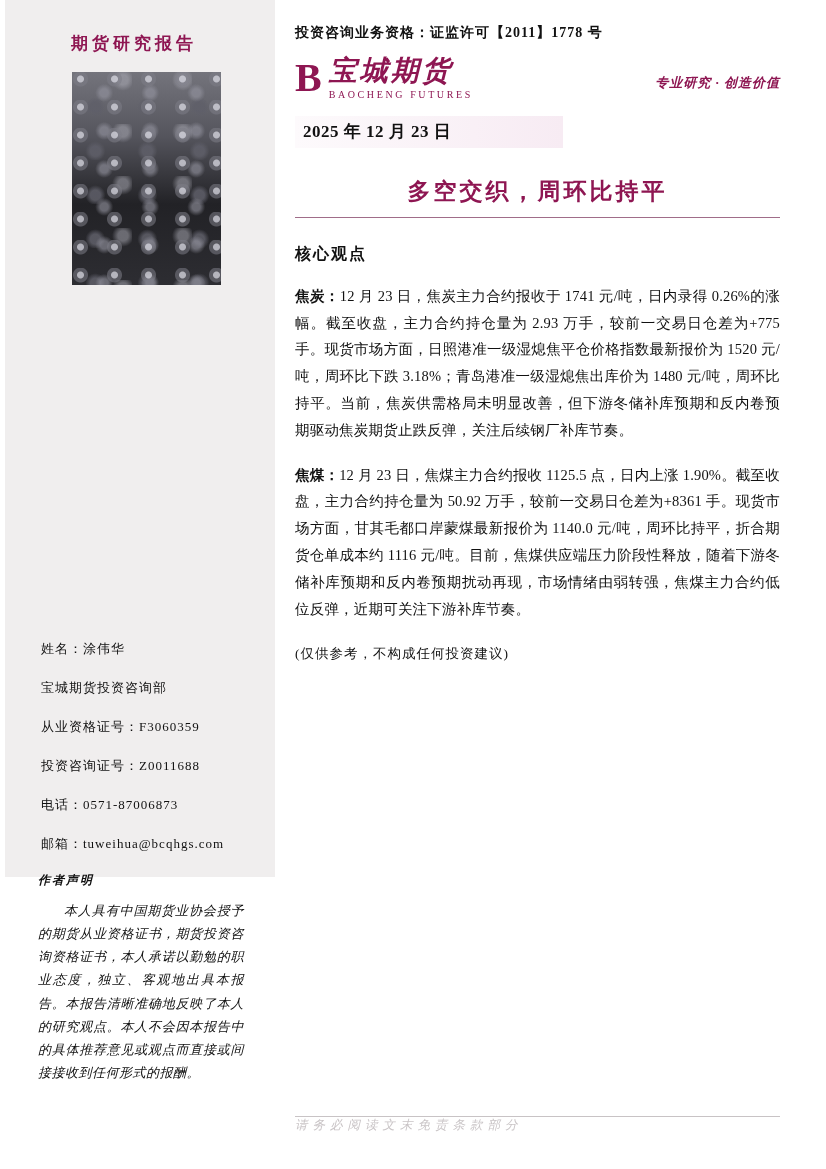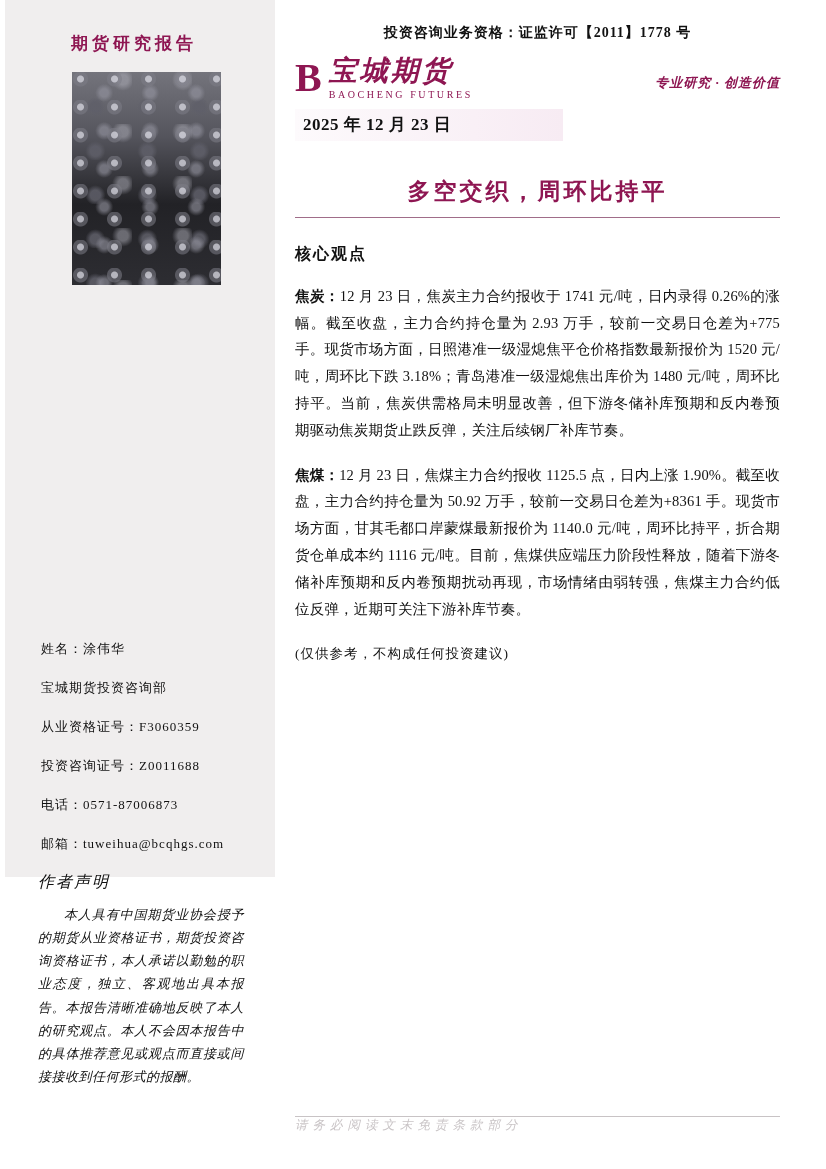--- a/index.html
+++ b/index.html
@@ -24,33 +24,33 @@
     background-image:
       radial-gradient(circle at 25% 25%, rgba(205,205,214,.85) 0 3px, rgba(125,125,135,.55) 4px 7px, transparent 8px),
       radial-gradient(circle at 70% 55%, rgba(150,150,162,.6) 0 4px, transparent 9px),
       radial-gradient(circle at 45% 80%, rgba(95,95,105,.85) 0 5px, transparent 10px),
       radial-gradient(circle at 85% 15%, rgba(175,175,185,.5) 0 5px, transparent 11px),
       linear-gradient(180deg,#74747c 0%,#55555d 30%,#222226 62%,#2d2d32 100%);
     background-size:34px 28px,46px 38px,52px 44px,60px 52px,100% 100%;}
   .author{position:absolute;left:36px;top:640px;font-size:13px;letter-spacing:1px;}
   .author .line{margin-bottom:21px;white-space:nowrap;}
   .declaration{position:absolute;left:33px;top:872px;width:206px;font-style:italic;}
-  .decl-title{font-weight:normal;font-size:16px;letter-spacing:2px;margin-bottom:10px;}
+  .decl-title{font-weight:bold;font-size:12px;letter-spacing:2px;margin-bottom:10px;}
   .decl-text{font-size:13px;line-height:1.78;text-align:justify;text-indent:2em;letter-spacing:.5px;}
   
   .main{position:absolute;left:270px;top:0;width:556px;height:1169px;}
-  .qualification{margin:24px 46px 0 25px;text-align:center;font-weight:bold;font-size:14px;letter-spacing:1px;}
+  .qualification{margin:24px 46px 0 25px;text-align:left;font-weight:bold;font-size:14px;letter-spacing:1px;}
   .brand-row{margin:14px 46px 0 25px;display:flex;justify-content:space-between;align-items:flex-end;}
   .logo{display:flex;align-items:center;gap:7px;}
   .logo-mark{font-size:40px;line-height:40px;font-weight:bold;color:var(--accent);
     font-family:"Liberation Serif",serif;}
   .logo-cn{font-size:28px;font-weight:bold;color:var(--accent);letter-spacing:3px;line-height:1.1;font-style:italic;}
   .logo-en{font-size:10px;color:var(--accent);letter-spacing:2.6px;margin-top:2px;}
   .slogan{font-size:13px;font-weight:bold;font-style:italic;color:var(--accent);padding-bottom:8px;letter-spacing:1px;}
-  .date-band{margin:16px 46px 0 25px;height:18px;display:flex;align-items:center;}
+  .date-band{margin:16px 46px 0 25px;height:18px;display:flex;align-items:flex-start;}
   .date-cell{width:268px;line-height:32px;font-size:17px;font-weight:bold;padding-left:8px;
     background:linear-gradient(90deg,#fdfafc,#f7ebf3);letter-spacing:.5px;}
   .badge{width:152px;background:var(--accent);color:#fff;text-align:center;line-height:32px;
     font-size:16px;font-weight:bold;letter-spacing:3px;}
   .band-tail{width:13px;background:var(--accent);transform:skewX(-26deg);margin-left:-5px;}
   .band-gap1{width:9px;}
   .stripe-wide{width:20px;background:var(--pink);transform:skewX(-26deg);}
   .band-gap2{width:5px;}
   .stripe-thin{width:7px;background:var(--pink);transform:skewX(-26deg);}
   .title{margin:42px 46px 0 25px;text-align:center;font-size:23px;font-weight:bold;

